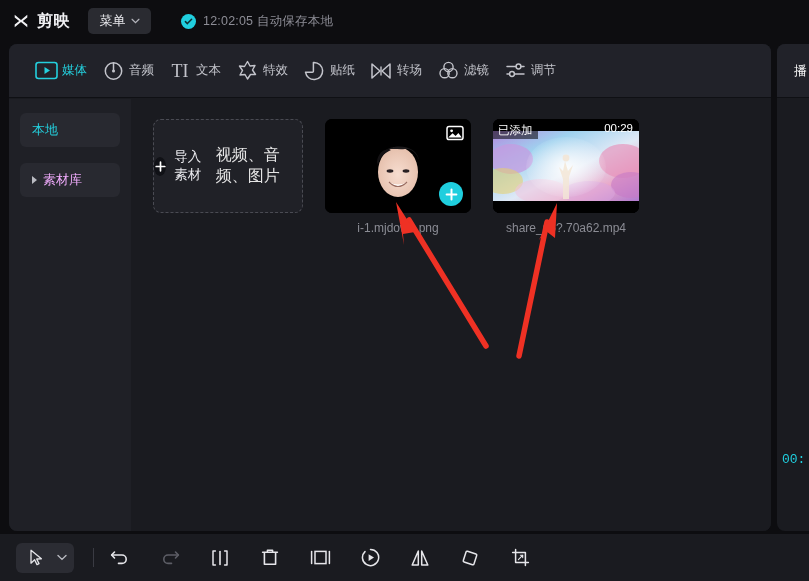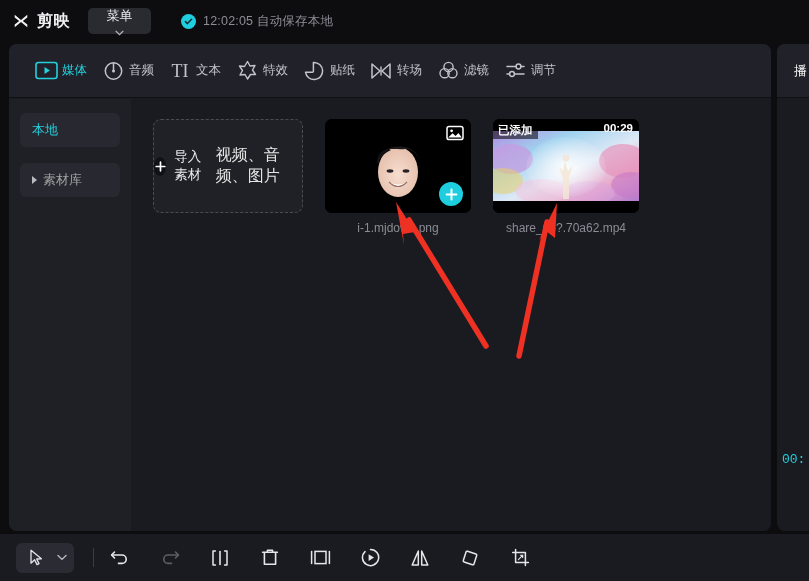--- a/index.html
+++ b/index.html
@@ -32,21 +32,20 @@
     letter-spacing: 0.5px;
   }
   .menu-btn {
     margin-left: 18px;
     width: 63px; height: 26px;
     background: #2a2b31;
     border-radius: 5px;
     display: flex; align-items: center; justify-content: center;
     gap: 5px;
     cursor: pointer;
-    flex-direction: column;
   }
   .menu-btn-label { color: #e8e8ec; font-size: 13px; }
   .chev { width: 9px; height: 6px; display:block; }
   .save-status {
     margin-left: 30px;
     display: flex; align-items: center; gap: 7px;
   }
   .save-check {
     width: 15px; height: 15px; border-radius: 50%;
     background: #20cfdf;
@@ -92,21 +91,21 @@
     padding: 14px 11px 16px 11px;
   }
   .side-item {
     height: 34px; border-radius: 6px;
     background: #282930;
     display: flex; align-items: center;
     padding-left: 12px; gap: 6px;
     margin-bottom: 16px;
     cursor: pointer;
   }
-  .side-item-label { font-size: 13px; color: #a3a3a3; }
+  .side-item-label { font-size: 13px; color: #f0abfc; }
   .side-item.active .side-item-label { color: #24d0de; }
   .tri { width:0;height:0;border-left:5px solid #b9bac1;border-top:4px solid transparent;border-bottom:4px solid transparent;}
 
   .content {
     flex: 1; height: 432px;
     background: #1a1b20;
     padding: 20px 0 0 22px;
     display: flex; gap: 22px;
     align-items: flex-start;
   }
@@ -130,21 +129,20 @@
   .import-title { font-size: 13.5px; color: #ececf0; }
   .import-sub { font-size: 16px; color: #e5e5e5; }
 
   
   .media-cell { width: 146px; cursor: pointer; }
   .thumb {
     position: relative;
     width: 146px; height: 94px;
     border-radius: 7px; overflow: hidden;
     background: #000;
-    font-weight: bold;
   }
   .thumb-img-bg {
     position:absolute; inset:0;
     background:#000;
     display:flex; align-items:center; justify-content:center;
   }
   .badge-img {
     position: absolute; right: 7px; top: 6px;
     width: 18px; height: 16px;
   }

